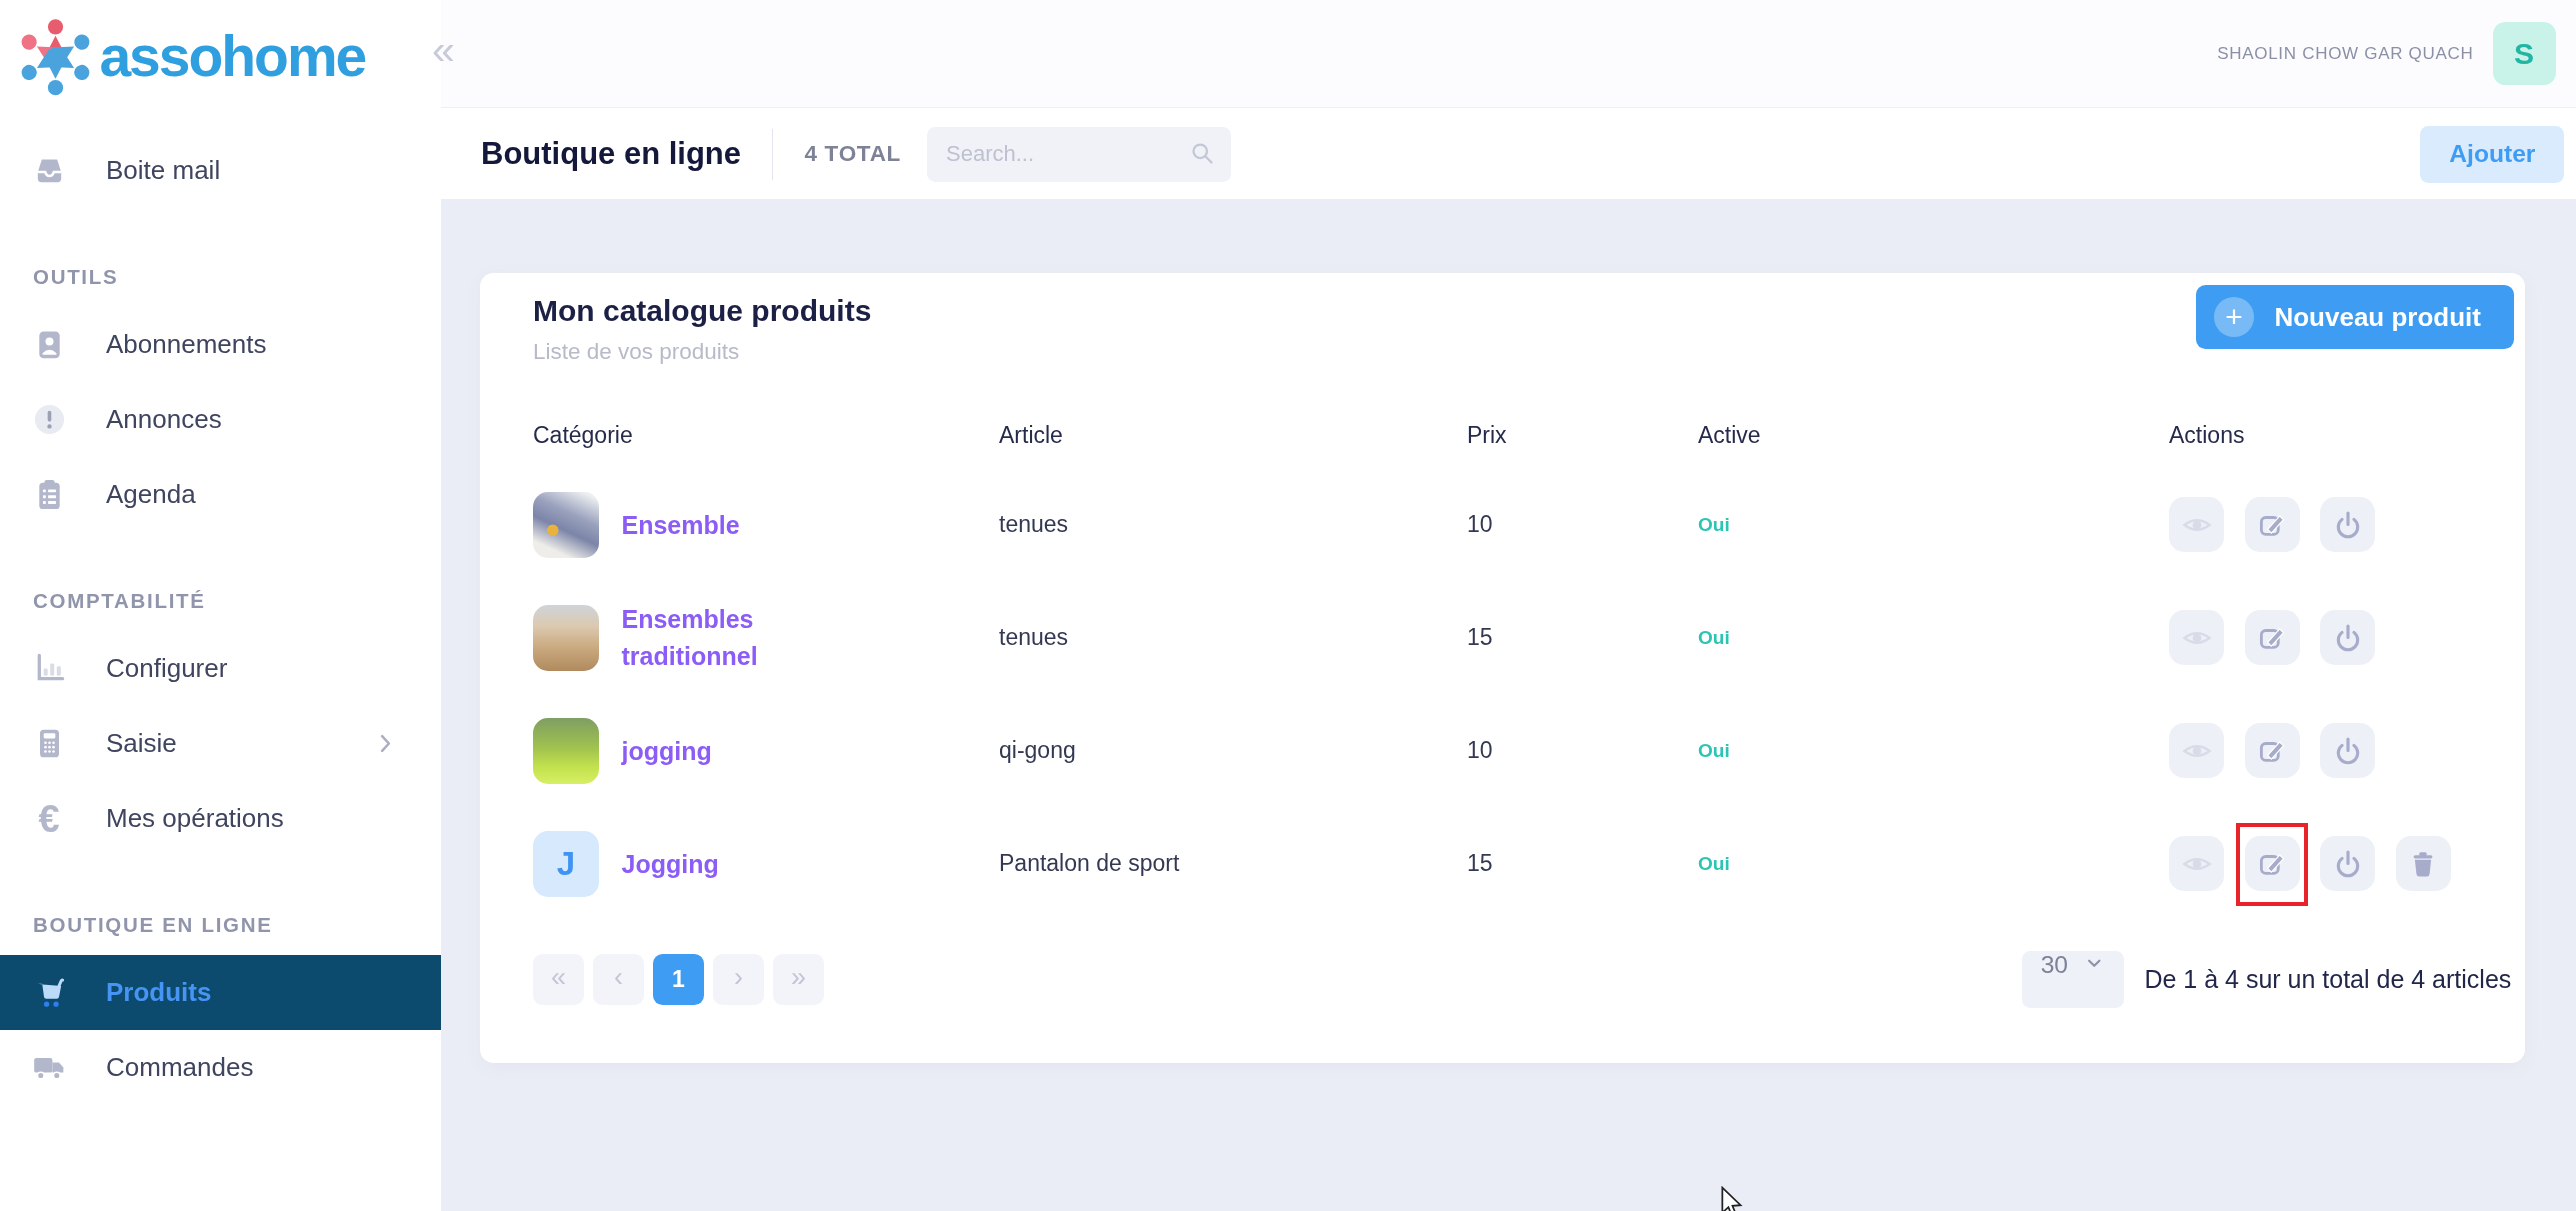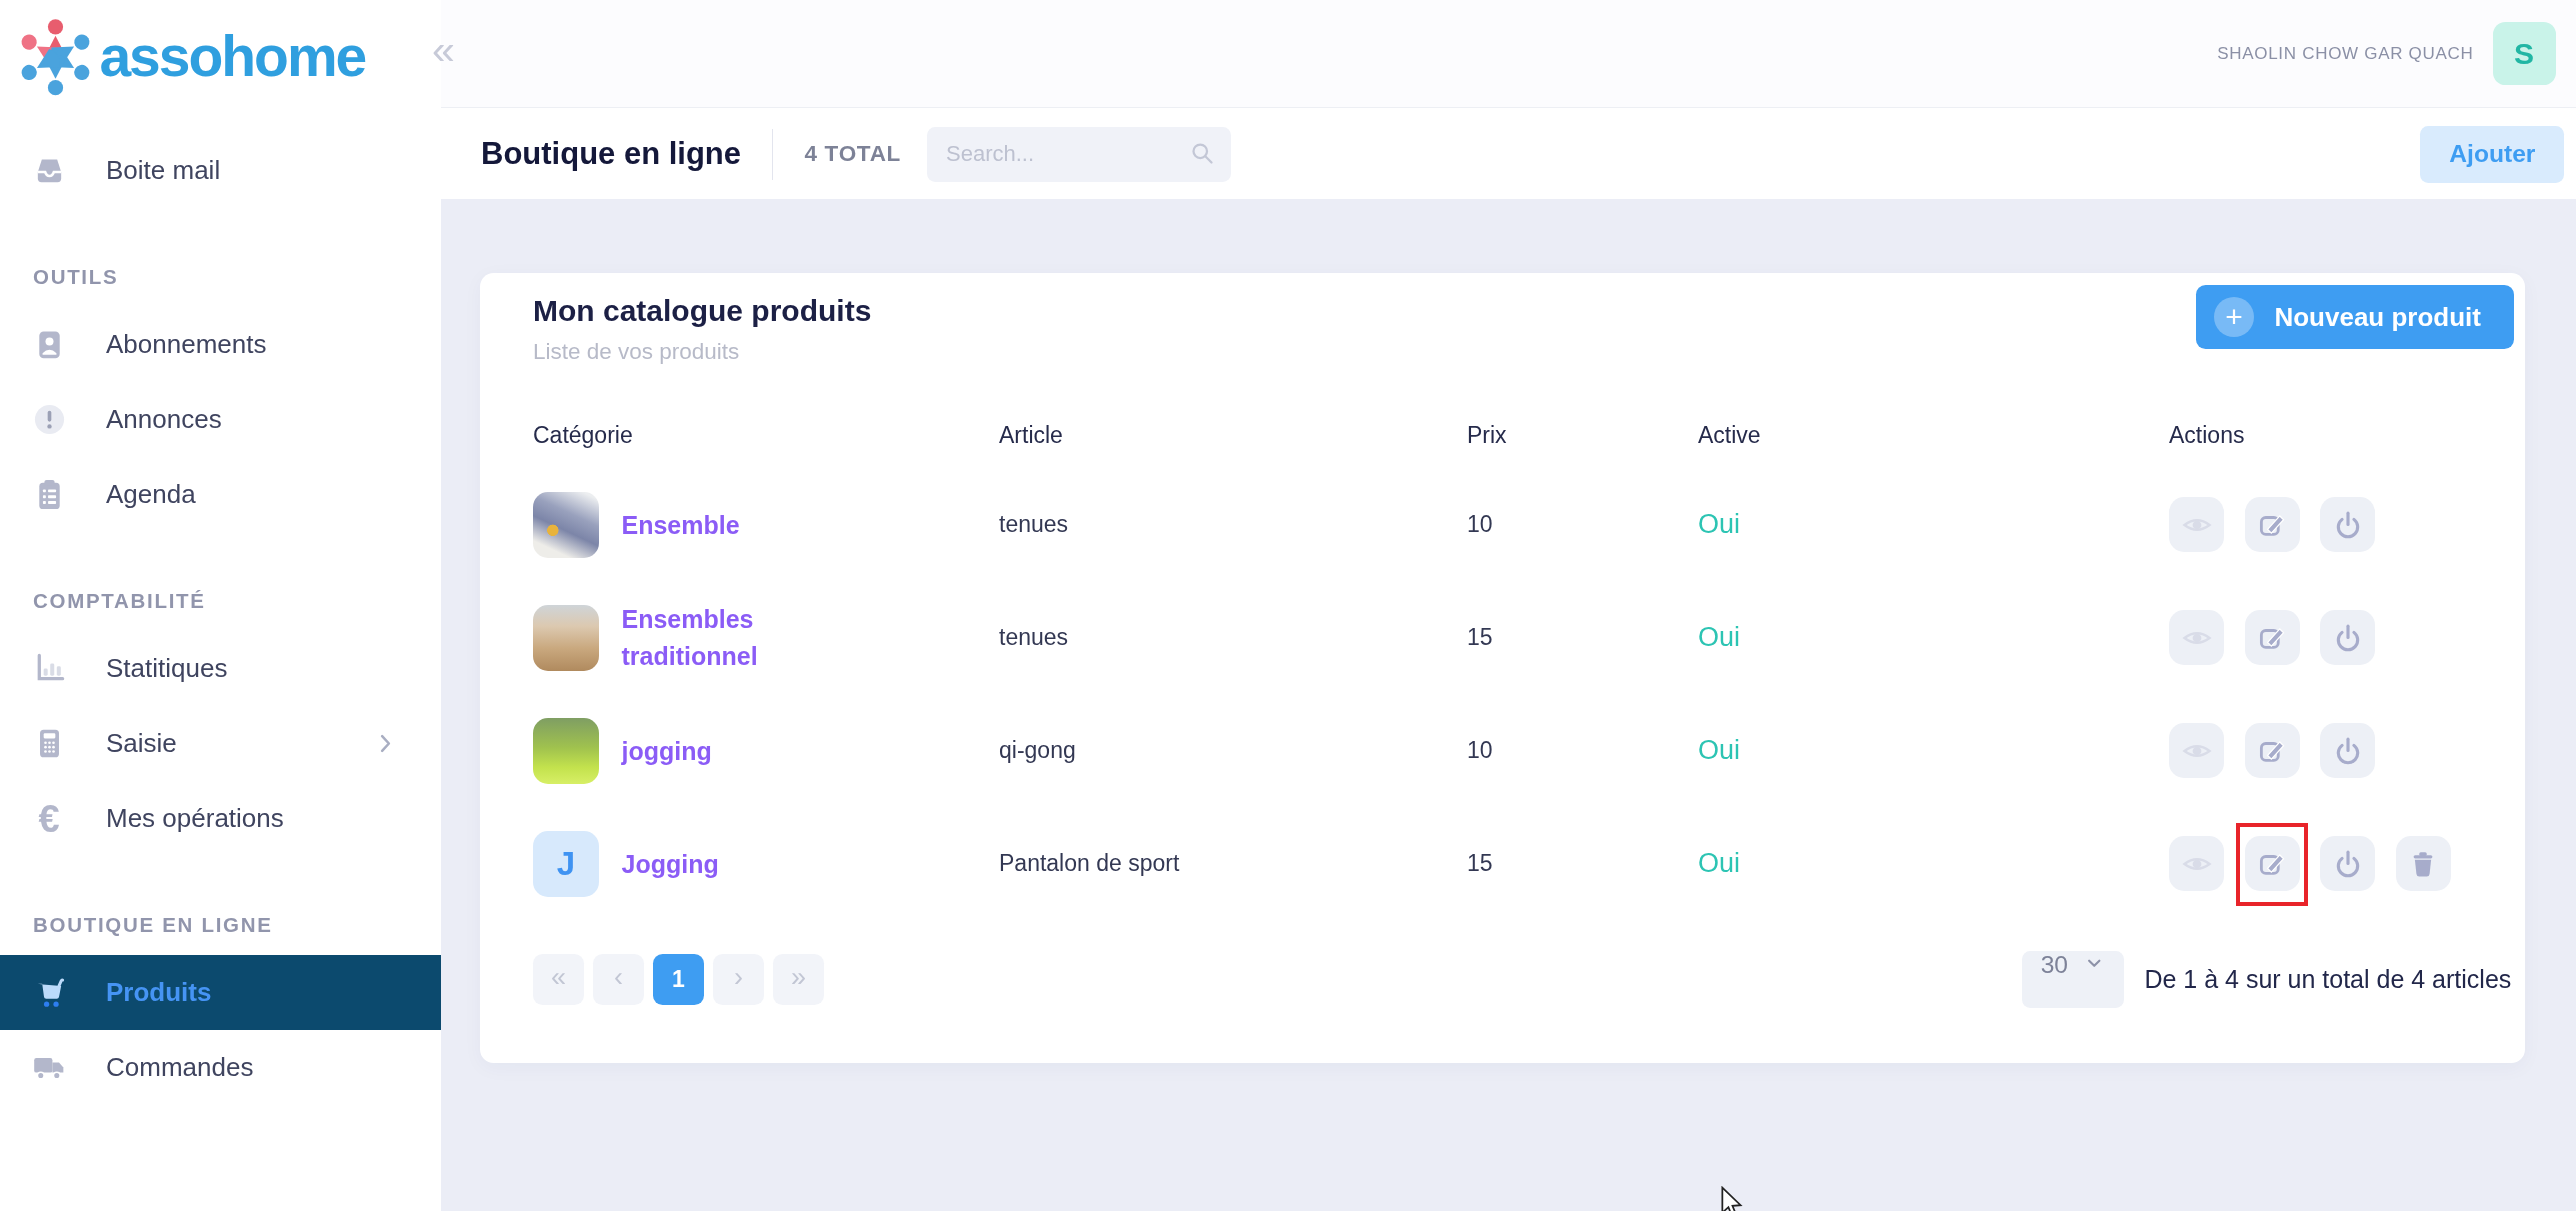--- a/index.html
+++ b/index.html
@@ -57,21 +57,21 @@
   .article-cell { display:flex; align-items:center; }
   .thumb { width:66px; height:66px; border-radius:15px; flex:none; }
   .thumb-martial { background:
       radial-gradient(circle at 30% 58%, #e8b33c 0 9%, rgba(0,0,0,0) 10%),
       linear-gradient(205deg, #eceef0 8%, #99a1bd 36%, #7c85a8 56%, #eeede9 82%); }
   .thumb-class { background:linear-gradient(180deg, #cfd4d8 0%, #dcc9b0 32%, #c9a87e 66%, #b08a5e 100%); }
   .thumb-park { background:linear-gradient(180deg, #7f9e63 0%, #a0c24e 45%, #c3e24d 75%, #d7ef66 100%); }
   .thumb-letter { background:#d7e9fc; color:#3f93f2; font-size:33px; font-weight:700; display:flex; align-items:center; justify-content:center; }
   .prod-name { font-size:25px; font-weight:600; color:#8b5cf6; margin-left:22.5px; max-width:171px; line-height:1.45; }
   .cell { font-size:23px; color:#333853; }
-  .active-cell { font-size:27px; font-weight:400; color:#2cc4b3; }
+  .active-cell { font-size:19px; font-weight:700; color:#2cc4b3; }
   .actions-cell { display:flex; align-items:center; }
   .icon-btn { width:55px; height:55px; border-radius:15px; background:#edf0f6; color:#a7accb; border:none; cursor:pointer; display:flex; align-items:center; justify-content:center; margin-right:20.5px; }
   .icon-btn svg { width:30px; height:30px; }
   .icon-btn.view-btn { color:#d9dce8; }
   .edit-wrap { position:relative; display:flex; }
   .red-annotation { position:absolute; left:-9px; top:-13.7px; width:72px; height:83px; border:4.1px solid #e8242a; pointer-events:none; }
 
   .pagination-row { display:flex; align-items:center; margin-top:31px; }
   .page-btn { width:51px; height:51px; border-radius:9.6px; background:#f2f4f9; color:#c2c6d4; font-size:27px; border:none; cursor:pointer; display:flex; align-items:center; justify-content:center; margin-right:9px; font-family:inherit; padding-bottom:4.1px; }
   .page-btn.current { background:#3e9df2; color:#ffffff; font-size:23px; font-weight:600; padding-bottom:0; }
@@ -173,21 +173,21 @@
 
       <div class="nav-item">
         <span class="nav-icon">
           <svg viewBox="0 0 48 48">
               <path d="M10 6 V38 H42" stroke="currentColor" stroke-width="4.5" fill="none" stroke-linecap="round"></path>
               <rect x="16" y="24" width="5.5" height="10" rx="2" fill="#d9dce6"></rect>
               <rect x="25" y="17" width="5.5" height="17" rx="2" fill="#d9dce6"></rect>
               <rect x="34" y="21" width="5.5" height="13" rx="2" fill="#d9dce6"></rect>
             </svg>
         </span>
-        <span class="nav-label">Statitiques</span>
+        <span class="nav-label">Configurer</span>
       </div>
       <div class="nav-item">
         <span class="nav-icon">
           <svg viewBox="0 0 48 48">
               <rect x="11" y="5" width="26" height="38" rx="5" fill="currentColor"></rect>
               <rect x="16" y="10" width="16" height="7" rx="1.5" fill="#ffffff"></rect>
               <g fill="#ffffff">
                 <circle cx="18.5" cy="23" r="1.8"></circle>
                 <circle cx="24" cy="23" r="1.8"></circle>
                 <circle cx="29.5" cy="23" r="1.8"></circle>

